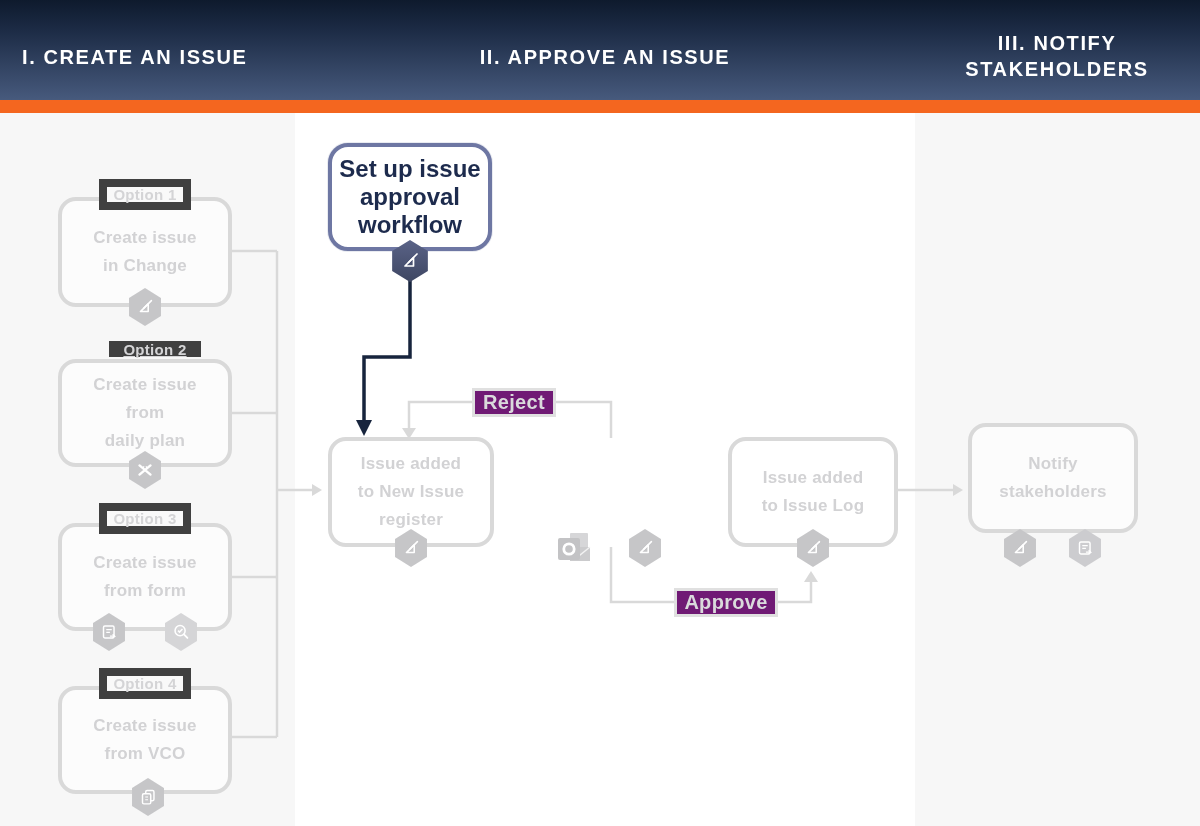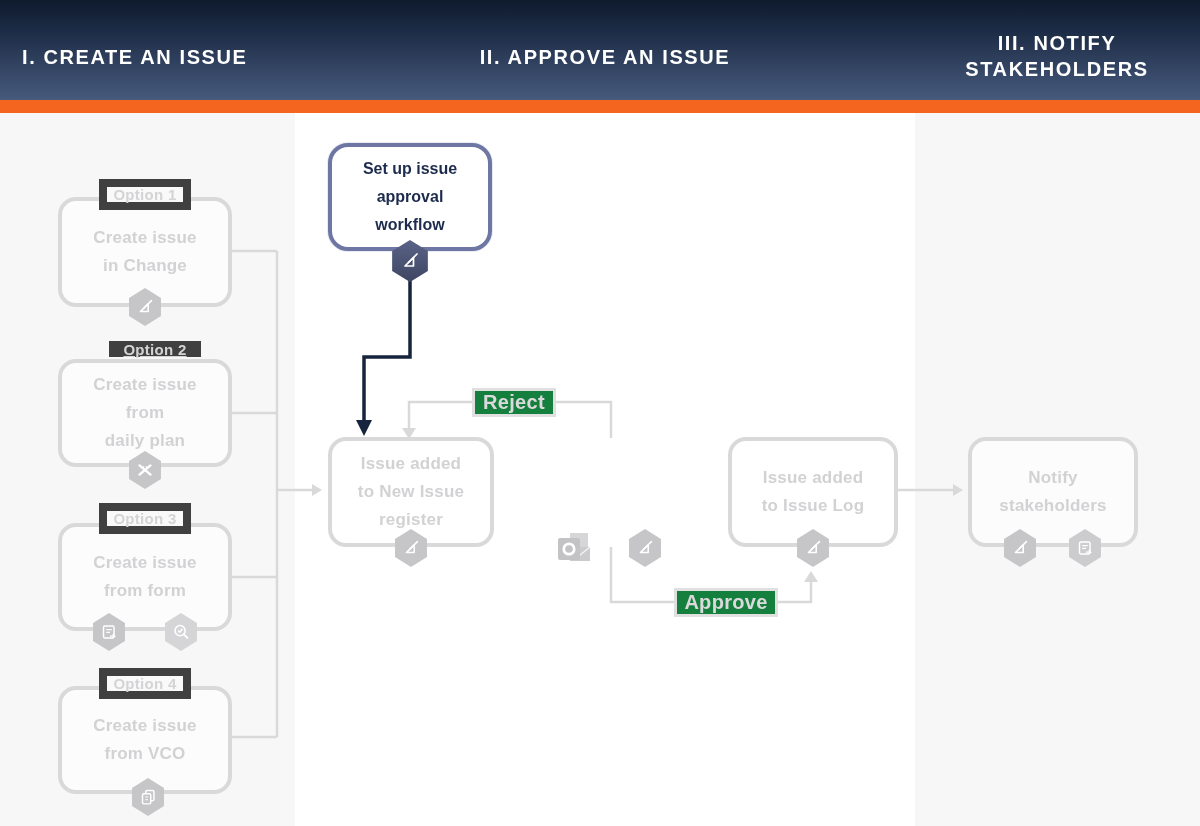--- a/index.html
+++ b/index.html
@@ -37,26 +37,26 @@
   .ah-dark{fill:var(--arrow-dark);}
 
   
   .fbox{position:absolute;border:4px solid var(--faded-line);border-radius:18px;
         background:rgba(255,255,255,0.65);box-sizing:border-box;
         display:flex;align-items:center;justify-content:center;text-align:center;}
   .fbox .txt{color:var(--faded-text);font-weight:700;font-size:17px;line-height:28px;letter-spacing:.2px;}
   .abox{position:absolute;border:4px solid var(--active-border);border-radius:20px;background:#fff;
         box-sizing:border-box;display:flex;align-items:center;justify-content:center;text-align:center;
         box-shadow:0 0 0 1px rgba(110,119,163,.15);}
-  .abox .txt{color:var(--active-text);font-weight:700;font-size:16px;line-height:28px;}
+  .abox .txt{color:var(--active-text);font-weight:700;font-size:24px;line-height:28px;}
 
   .tag{position:absolute;border:8px solid #404040;background:#f9f9f9;box-sizing:border-box;
        display:flex;align-items:center;justify-content:center;
        color:#d4d4d6;font-weight:700;font-size:15px;letter-spacing:.3px;}
-  .lbl{position:absolute;border:3px solid #e0e0e0;background:#15803d;box-sizing:border-box;
+  .lbl{position:absolute;border:3px solid #e0e0e0;background:#701a75;box-sizing:border-box;
        display:flex;align-items:center;justify-content:center;
        color:#dadadc;font-weight:700;font-size:20px;letter-spacing:.3px;}
 
   
   .hex{position:absolute;width:34px;height:38px;
        clip-path:polygon(50% 0%,97% 26%,97% 74%,50% 100%,3% 74%,3% 26%);
        background:var(--faded-badge);display:flex;align-items:center;justify-content:center;}
   .hex svg{width:22px;height:22px;}
   .hex-lt{background:#d5d5d7;}
   .hex-md{background:#cccccf;}
@@ -222,21 +222,21 @@
       <div>to Issue Log</div>
     </div>
   </div>
   <div class="hex" style="left:796px;top:529px;">
     <svg viewBox="0 0 24 24">
         <path d="M7 17 L15.5 8.5 L15.5 17 Z" fill="none" stroke="#fff" stroke-width="1.7" stroke-linejoin="round"></path>
         <path d="M10.5 13.5 L19 5" stroke="#fff" stroke-width="1.7" stroke-linecap="round"></path>
       </svg>
   </div>
 
-  <div class="fbox" style="left:968px;top:437px;width:170px;height:110px;">
+  <div class="fbox" style="left:968px;top:423px;width:170px;height:110px;">
     <div class="txt">
       <div>Notify</div>
       <div>stakeholders</div>
     </div>
   </div>
   <div class="hex" style="left:1003px;top:529px;">
     <svg viewBox="0 0 24 24">
         <path d="M7 17 L15.5 8.5 L15.5 17 Z" fill="none" stroke="#fff" stroke-width="1.7" stroke-linejoin="round"></path>
         <path d="M10.5 13.5 L19 5" stroke="#fff" stroke-width="1.7" stroke-linecap="round"></path>
       </svg>

